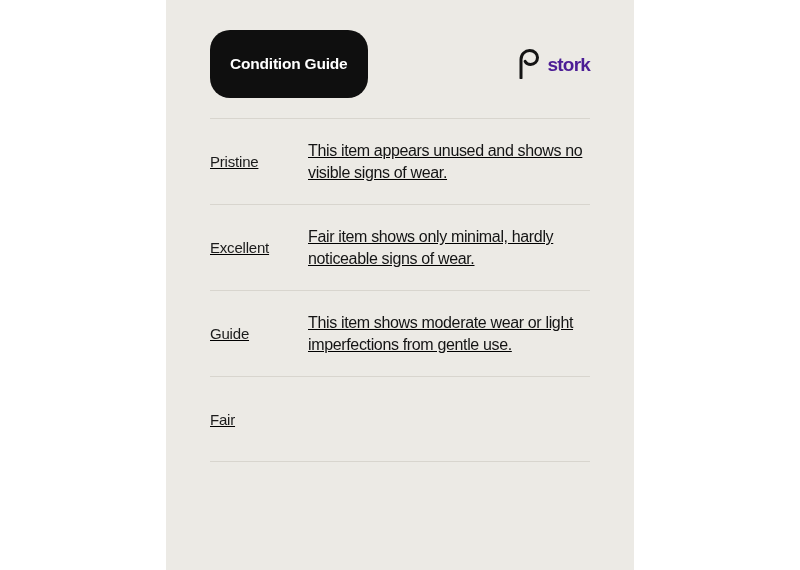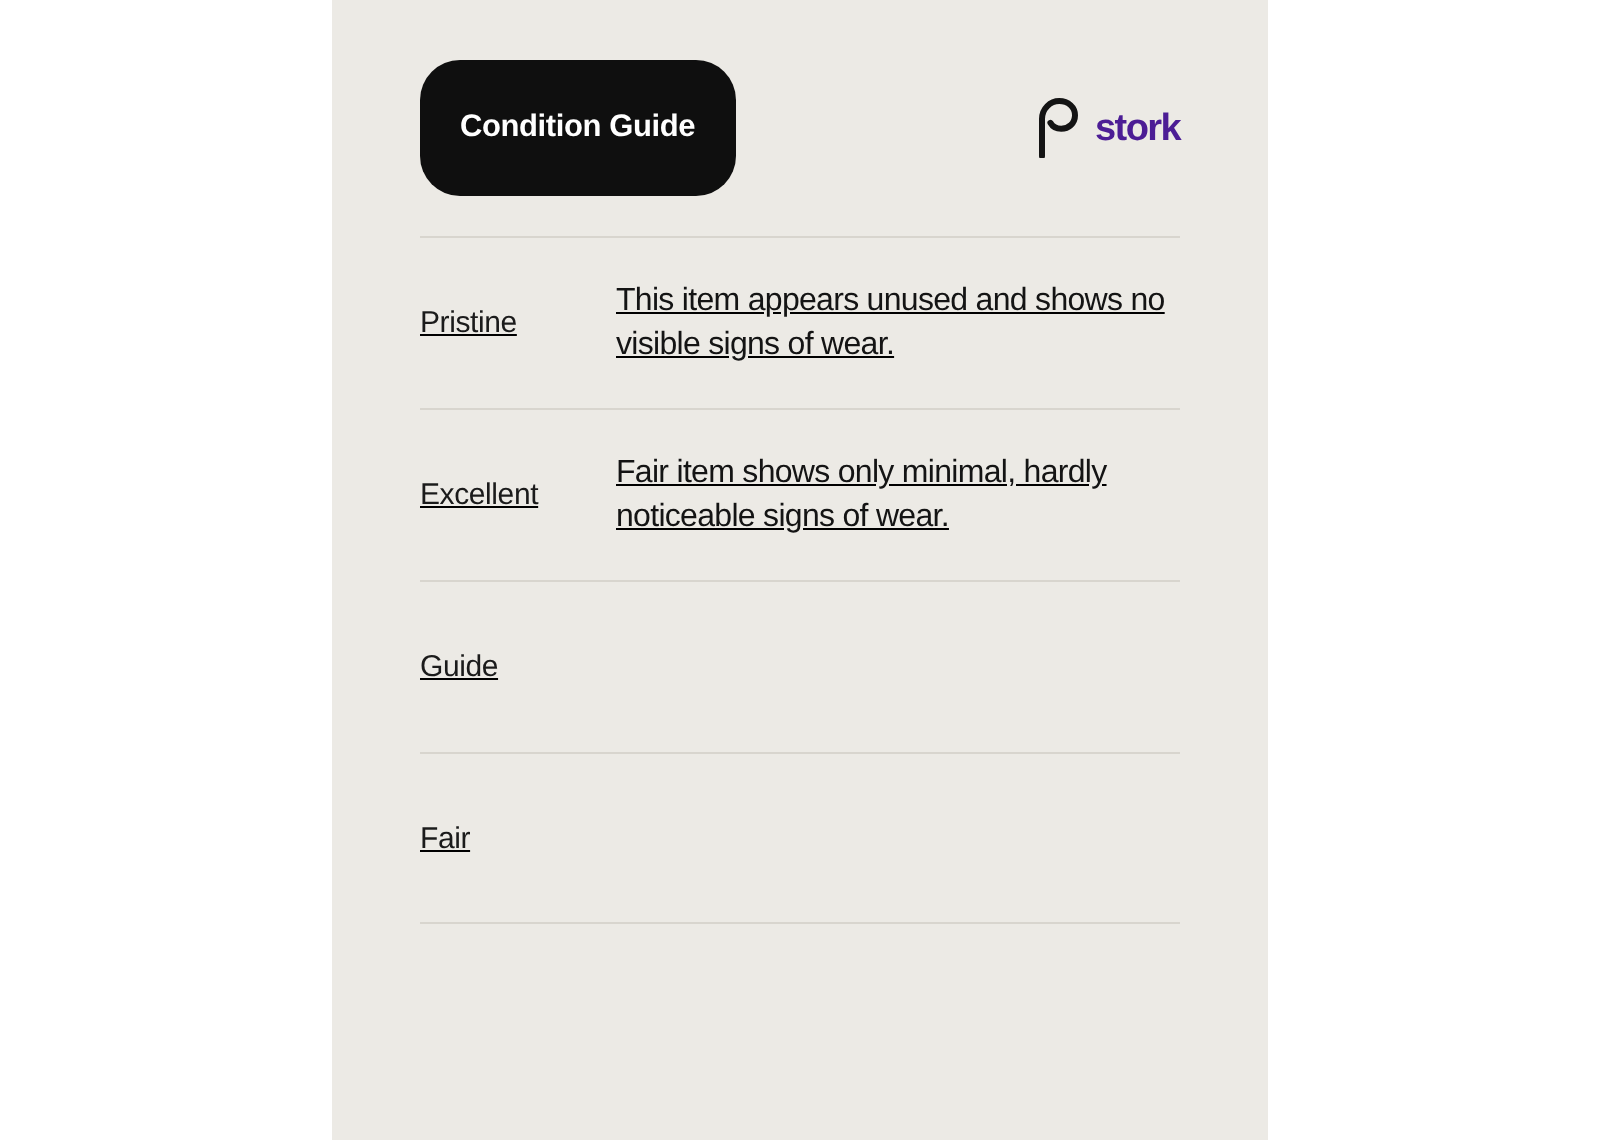--- a/index.html
+++ b/index.html
@@ -131,20 +131,21 @@
           <div class="row-desc">This item appears unused and shows no visible signs of wear.</div>
         </div>
 
         <div class="row">
           <div class="row-label">Excellent</div>
           <div class="row-desc">Fair item shows only minimal, hardly noticeable signs of wear.</div>
         </div>
 
         <div class="row">
           <div class="row-label">Guide</div>
+          <div class="row-desc">This item shows moderate wear or light imperfections from gentle use.</div>
         </div>
 
         <div class="row">
           <div class="row-label">Fair</div>
         </div>
 
       </div>
 
     </div>
   </div>

